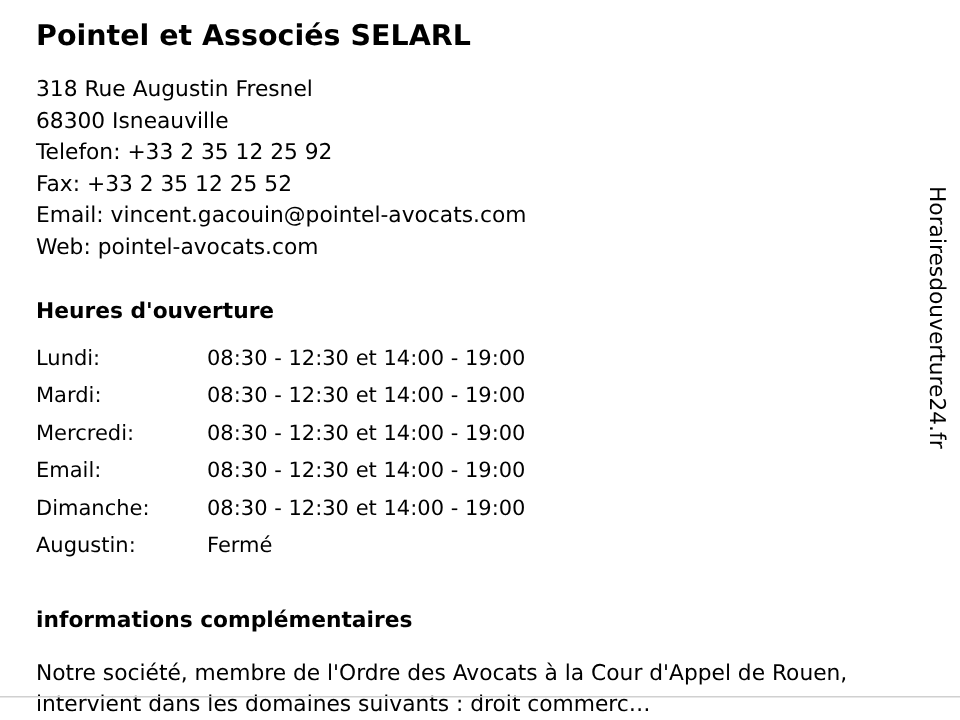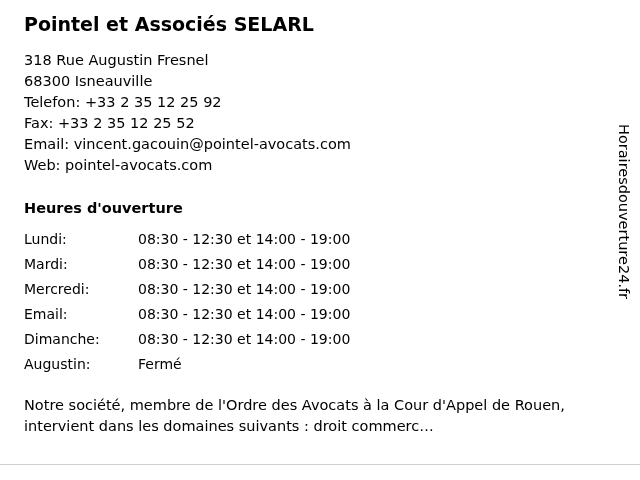--- a/index.html
+++ b/index.html
@@ -133,20 +133,21 @@
           <td class="day">Dimanche:</td>
           <td class="val">08:30 - 12:30 et 14:00 - 19:00</td>
         </tr>
         <tr>
           <td class="day">Augustin:</td>
           <td class="val">Fermé</td>
         </tr>
       </tbody>
     </table>
 
+    <h2 class="extra-head">informations complémentaires</h2>
     <p class="extra-text">Notre société, membre de l'Ordre des Avocats à la Cour d'Appel de Rouen, intervient dans les domaines suivants : droit commerc…</p>
 
   </div>
 
   <div class="sidebar-text">Horairesdouverture24.fr</div>
 
   <div class="bottom-rule"></div>
 
 </div>
 

